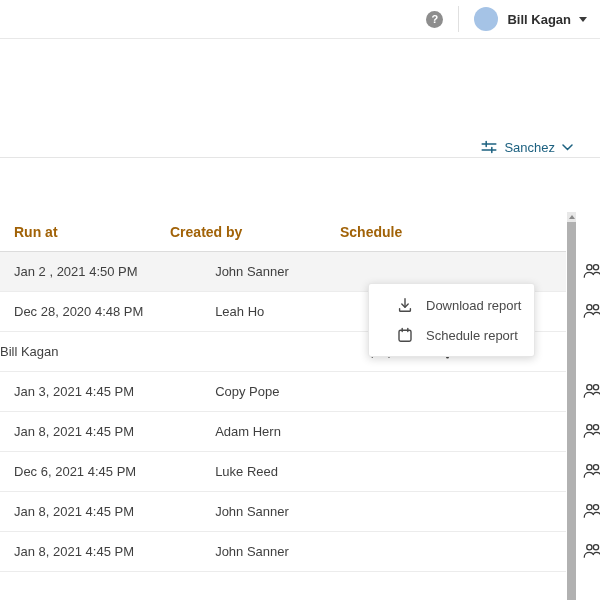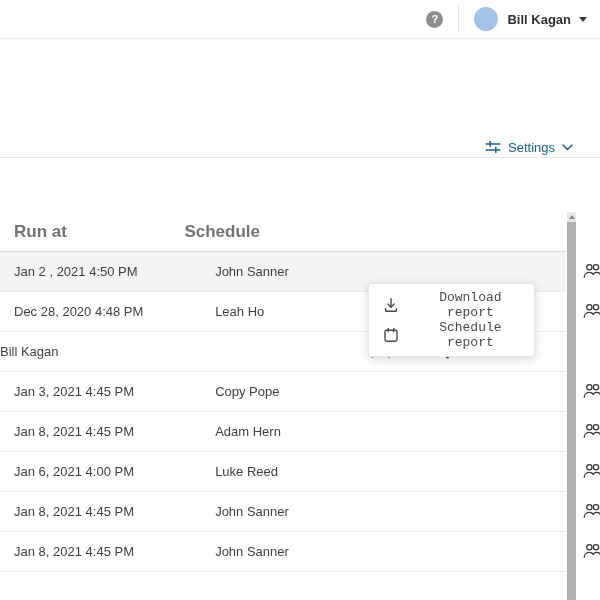--- a/index.html
+++ b/index.html
@@ -34,30 +34,30 @@
     display:flex;align-items:center;gap:7px;
     background:none;border:none;cursor:pointer;padding:0;
     color:#1d6180;font-size:13px;font-family:"Liberation Sans",sans-serif;
   }
   .settings-btn svg{display:block;}
   .hr-divider{position:absolute;top:157px;left:0;width:600px;height:1px;background:#e5e5e5;}
   
   .table{position:absolute;top:212px;left:0;width:566px;}
   .thead{
     height:40px;box-sizing:border-box;display:flex;align-items:center;
-    border-bottom:1px solid #dcdcdc;font-weight:700;font-size:17px;color:#737373;
+    border-bottom:1px solid #dcdcdc;font-weight:700;font-size:14px;color:#a16207;
   }
   .row{
     height:40px;box-sizing:border-box;display:flex;align-items:center;
     border-bottom:1px solid #ececec;font-size:13px;color:#3f3f3f;background:#fff;gap:47px;
   }
   .row.hl{background:#f4f4f4;}
   .c1{width:156px;padding-left:14px;box-sizing:content-box;}
   .c2{width:170px;}
-  .c3{width:90px;text-align:right;}
+  .c3{width:90px;}
   .c4{flex:1;position:relative;height:100%;}
   .recipients{
     position:absolute;left:16px;top:50%;transform:translateY(-50%);
     background:none;border:none;padding:0;cursor:pointer;display:block;
   }
   .kebab{
     position:absolute;left:88px;top:50%;transform:translateY(-50%);
     background:none;border:none;cursor:pointer;padding:2px 4px;
     display:flex;flex-direction:column;gap:2px;align-items:center;
   }
@@ -74,23 +74,23 @@
     border-bottom:4px solid #8a8a8a;display:block;
   }
   .sb-thumb{position:absolute;top:10px;left:1px;width:9px;height:378px;background:#b1b1b1;cursor:pointer;}
   
   .menu{
     position:absolute;left:368px;top:283px;width:167px;box-sizing:border-box;
     background:#fff;border:1px solid #e6e6e6;border-radius:3px;
     box-shadow:0 2px 8px rgba(0,0,0,0.16);padding:6px 0;z-index:10;
   }
   .menu-item{
-    height:30px;display:flex;align-items:center;padding-left:14px;gap:13px;
+    height:30px;display:flex;align-items:center;padding-left:27px;gap:13px;
     font-size:13px;color:#4a4a4a;cursor:pointer;background:none;border:none;width:100%;
-    box-sizing:border-box;font-family:Liberation Mono, monospace;
+    box-sizing:border-box;font-family:Liberation Sans, sans-serif;
   }
   .menu-item .mi-icon{width:17px;height:17px;display:flex;align-items:center;justify-content:center;}
   .menu-item svg{display:block;}
 </style>
 </head>
 <body>
 
 <header class="topbar">
   <button class="help-btn">
     <span>?</span>
@@ -105,32 +105,33 @@
 
 <button class="settings-btn">
   <span>
     <svg width="16" height="16" viewBox="0 0 16 16" fill="none" stroke="#1d6180" stroke-width="1.5" stroke-linecap="round">
       <line x1="1.2" y1="5" x2="14.8" y2="5"></line>
       <line x1="5.2" y1="2.4" x2="5.2" y2="7.6"></line>
       <line x1="1.2" y1="11" x2="14.8" y2="11"></line>
       <line x1="10.8" y1="8.4" x2="10.8" y2="13.6"></line>
     </svg>
   </span>
-  <span>Settings</span>
+  <span>Sanchez</span>
   <span>
     <svg width="11" height="7" viewBox="0 0 11 7" fill="none" stroke="#1d6180" stroke-width="1.5" stroke-linecap="round">
       <path d="M1 1 L5.5 5.5 L10 1"></path>
     </svg>
   </span>
 </button>
 <div class="hr-divider"></div>
 
 <div class="table">
   <div class="thead">
     <div class="c1">Run at</div>
+    <div class="c2">Created by</div>
     <div class="c3">Schedule</div>
   </div>
   <div id="tbody">
   <div class="row hl">
     <div class="c1">Jan 2 , 2021 4:50 PM</div>
     <div class="c2">John Sanner</div>
     <div class="c3"></div>
     <div class="c4">
       <button class="recipients">
         <svg width="21" height="18" viewBox="0 0 24 20" fill="none" stroke="#3a3a3a" stroke-width="1.5" stroke-linecap="round">
@@ -226,21 +227,21 @@
       </button>
       <button class="kebab">
         <i></i>
             <i></i>
             <i></i>
       </button>
     </div>
   </div>
 
   <div class="row">
-    <div class="c1">Jan 6, 2021 4:00 PM</div>
+    <div class="c1">Dec 6, 2021 4:45 PM</div>
     <div class="c2">Luke Reed</div>
     <div class="c3"></div>
     <div class="c4">
       <button class="recipients">
         <svg width="21" height="18" viewBox="0 0 24 20" fill="none" stroke="#3a3a3a" stroke-width="1.5" stroke-linecap="round">
           <circle cx="8.4" cy="6.2" r="3"></circle>
           <circle cx="16" cy="6.2" r="3"></circle>
           <path d="M2.6 17.6c0-3.2 2.6-5.4 5.8-5.4 2 0 3.7 0.9 4.7 2.4"></path>
           <path d="M13.5 13.4c0.8-0.8 1.9-1.2 3.2-1.2 3.1 0 5 2.2 5 5.4"></path>
         </svg>

